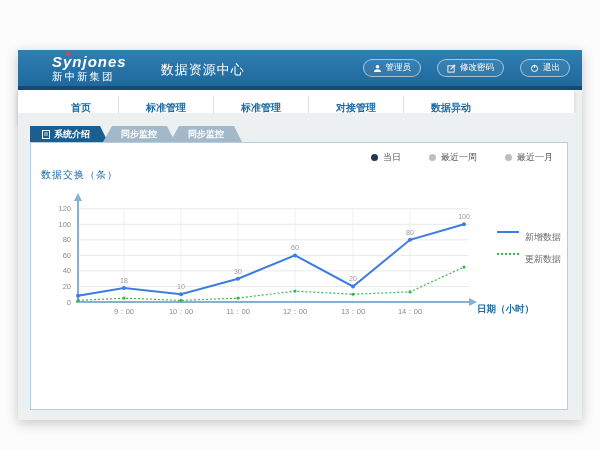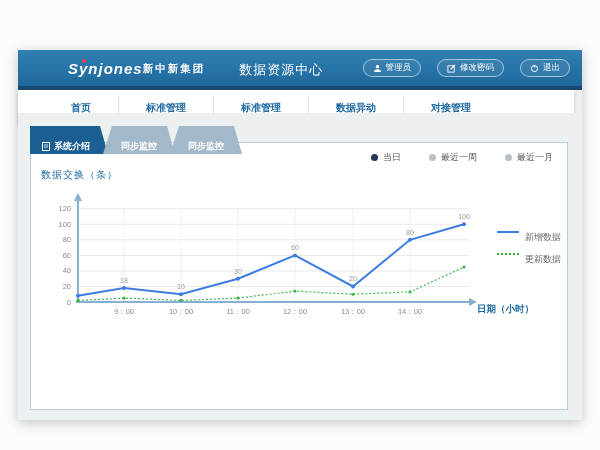--- a/index.html
+++ b/index.html
@@ -11,23 +11,23 @@
   .window{
     position:absolute;left:18px;top:50px;width:564px;height:370px;
     background:#edf0f1;box-shadow:0 3px 12px rgba(0,0,0,.22);
   }
   
   .header{
     position:absolute;top:0;left:0;right:0;height:36px;box-sizing:border-box;
     background:linear-gradient(#2f7fb3,#1f689c);
     display:flex;align-items:center;padding:0 10px;
   }
-  .logo{display:flex;flex-direction:row;line-height:1;margin-left:40px;position:relative}
+  .logo{display:flex;flex-direction:column;line-height:1;margin-left:24px;position:relative}
   .logo-script{font-style:italic;font-weight:bold;font-size:15px;color:#fff;letter-spacing:1px}
-  .logo-sub{font-weight:bold;font-size:10.5px;color:#fff;letter-spacing:2px;margin-top:2px}
+  .logo-sub{font-weight:normal;font-size:10.5px;color:#fff;letter-spacing:2px;margin-top:2px}
   .logo-accent{position:absolute;top:-2px;left:14px;width:4px;height:4px;border-radius:50%;background:#e8413c}
   .app-title{color:#fff;font-size:13px;margin-left:34px;margin-top:3px;letter-spacing:1px}
   .header-right{margin-left:auto;display:flex;gap:16px;margin-right:2px}
   .hbtn{
     display:flex;align-items:center;gap:4px;cursor:pointer;
     border:1px solid rgba(255,255,255,.55);border-radius:9px;
     color:#fff;font-size:8.5px;padding:2px 9px;background:rgba(255,255,255,.07);
     white-space:nowrap;
   }
   .hbtn svg{width:9px;height:9px;display:block}
@@ -41,21 +41,21 @@
   .nav-item{
     color:#1e6ba3;font-size:10px;font-weight:bold;line-height:23px;
     padding:0 27px;border-right:1px solid #e2e2e2;cursor:pointer;white-space:nowrap;
   }
   .nav-item:last-child{border-right:none}
   
   .content{position:absolute;top:63px;left:0;right:0;bottom:0;background:#edf0f1}
   .tabs{position:absolute;top:13px;left:12px;display:flex;z-index:2}
   .tab{
     height:16px;line-height:16px;color:#fff;font-size:9px;font-weight:bold;
-    padding:12px 18px 0 12px;display:flex;align-items:center;gap:4px;cursor:pointer;white-space:nowrap;
+    padding:0 18px 0 12px;display:flex;align-items:center;gap:4px;cursor:pointer;white-space:nowrap;
   }
   .tab.active{
     background:#1a5e92;
     clip-path:polygon(0 0,calc(100% - 8px) 0,100% 100%,0 100%);
   }
   .tab.inactive{
     background:#a3b9ca;margin-left:-5px;
     clip-path:polygon(9px 0,calc(100% - 8px) 0,100% 100%,0 100%);
     padding-left:18px;
   }
@@ -120,22 +120,22 @@
         </div>
       </div>
   </div>
 
   <div class="stripe"></div>
 
   <div class="nav" id="main-nav">
       <div class="nav-item">首页</div>
       <div class="nav-item">标准管理</div>
       <div class="nav-item">标准管理</div>
+      <div class="nav-item">对接管理</div>
       <div class="nav-item">数据异动</div>
-      <div class="nav-item">对接管理</div>
     </div>
 
   <div class="content">
     <div class="tabs" id="tab-bar">
         <div class="tab active">
           <span>
             <svg viewBox="0 0 8 9">
               <rect x="0.5" y="0.5" width="7" height="8" fill="none" stroke="#fff" stroke-width="1"></rect>
               <line x1="2" y1="3" x2="6" y2="3" stroke="#fff" stroke-width="0.8"></line>
               <line x1="2" y1="5" x2="6" y2="5" stroke="#fff" stroke-width="0.8"></line>

